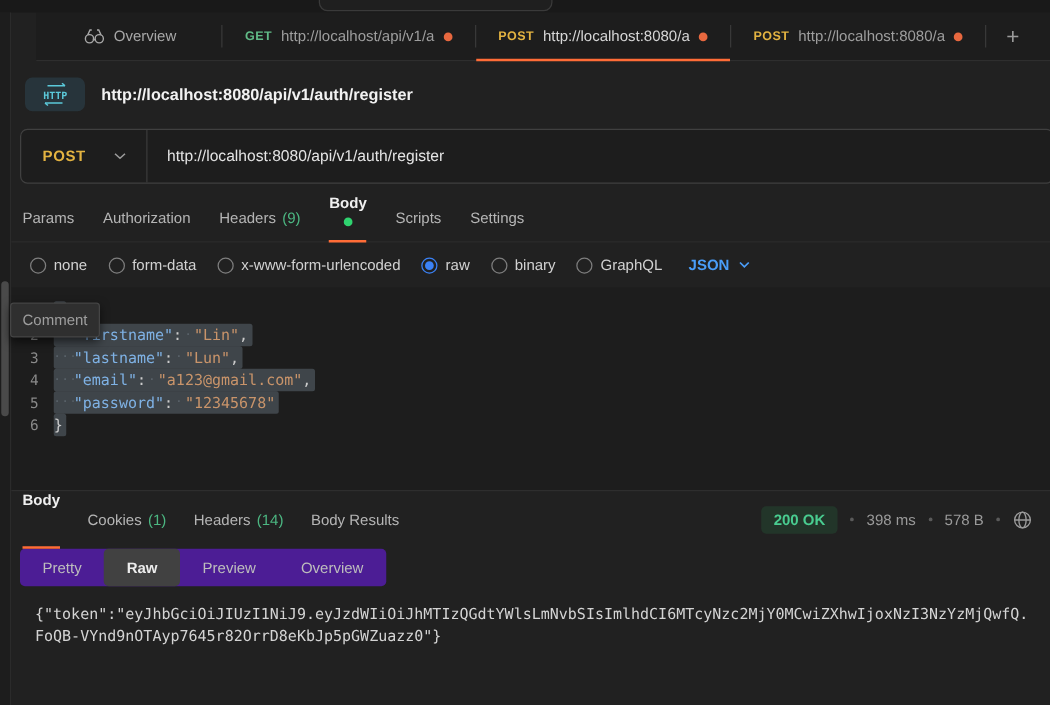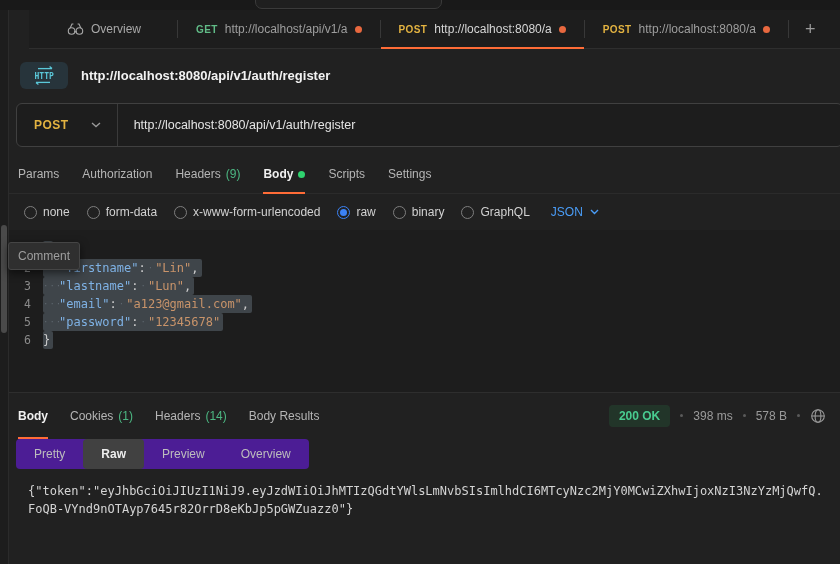--- a/index.html
+++ b/index.html
@@ -48,34 +48,34 @@
   .url-method{color:#e3b341;font-weight:700;font-size:12px;letter-spacing:.5px;padding:0 22px 0 17px;}
   .url-chevron{display:flex;padding-right:16px;cursor:pointer;}
   .url-vdivider{width:1px;align-self:stretch;background:#3a3a3a;}
   .url-text{padding-left:16px;font-size:12.5px;color:#e4e4e4;}
 
   
   .req-tabs{display:flex;align-items:center;height:38px;padding-left:18px;gap:23px;
     border-bottom:1px solid #2b2b2b;font-size:12px;color:#b5b5b5;}
   .req-tab{display:flex;align-items:center;gap:5px;height:100%;position:relative;cursor:pointer;white-space:nowrap;}
   .req-tab .count{color:#4cb782;}
-  .req-tab.active{color:#f0f0f0;font-weight:600;}
+  .req-tab.active{color:#f0f0f0;font-weight:600;flex-direction:column;}
   .req-tab.active::after{content:"";position:absolute;left:0;right:0;bottom:-1px;height:2px;background:#ff6c37;}
   .body-dot{width:7px;height:7px;border-radius:50%;background:#2fd36f;}
 
   
   .mode-row{display:flex;align-items:center;height:36px;padding-left:24px;gap:17px;
     font-size:12px;color:#d2d2d2;}
   .mode{display:flex;align-items:center;gap:6px;cursor:pointer;white-space:nowrap;}
   .radio{width:13px;height:13px;border:1px solid #7e7e7e;border-radius:50%;
     box-sizing:border-box;position:relative;flex:none;}
   .mode.checked .radio{border-color:#3b82f6;}
   .mode.checked .radio::after{content:"";position:absolute;inset:2px;border-radius:50%;background:#3b82f6;}
   .lang-select{display:flex;align-items:center;gap:7px;margin-left:4px;color:#4a9df8;
-    font-size:12px;font-weight:400;cursor:pointer;}
+    font-size:12px;font-weight:700;cursor:pointer;}
 
   
   .editor{position:relative;height:151px;background:#1d1d1d;padding-top:11px;
     font-family:"DejaVu Sans Mono",monospace;font-size:12px;line-height:18px;}
   .code-line{display:flex;height:18px;align-items:center;}
   .gutter{width:31px;text-align:right;color:#8a8a8a;flex:none;font-size:11.5px;}
   .code-content{margin-left:12px;display:flex;align-items:center;}
   .sel{background:rgba(130,146,162,.34);border-radius:2px;display:flex;align-items:center;padding-right:3px;}
   .ws{color:#5d666e;font-size:9px;width:16px;letter-spacing:1px;overflow:hidden;flex:none;}
   .wsd{color:#5d666e;font-size:9px;padding:0 2px;}

